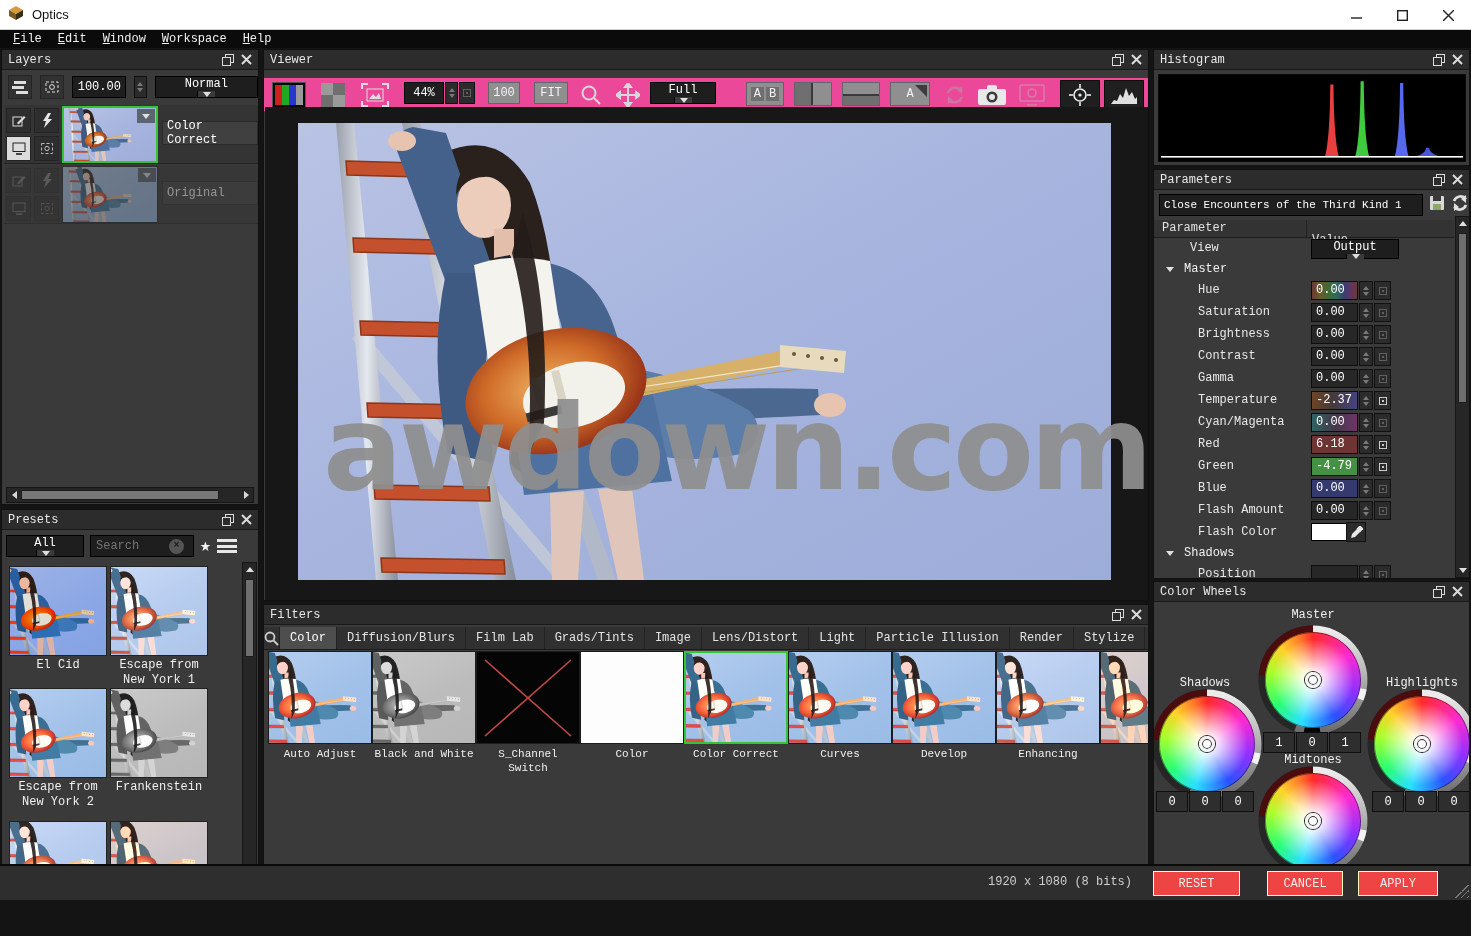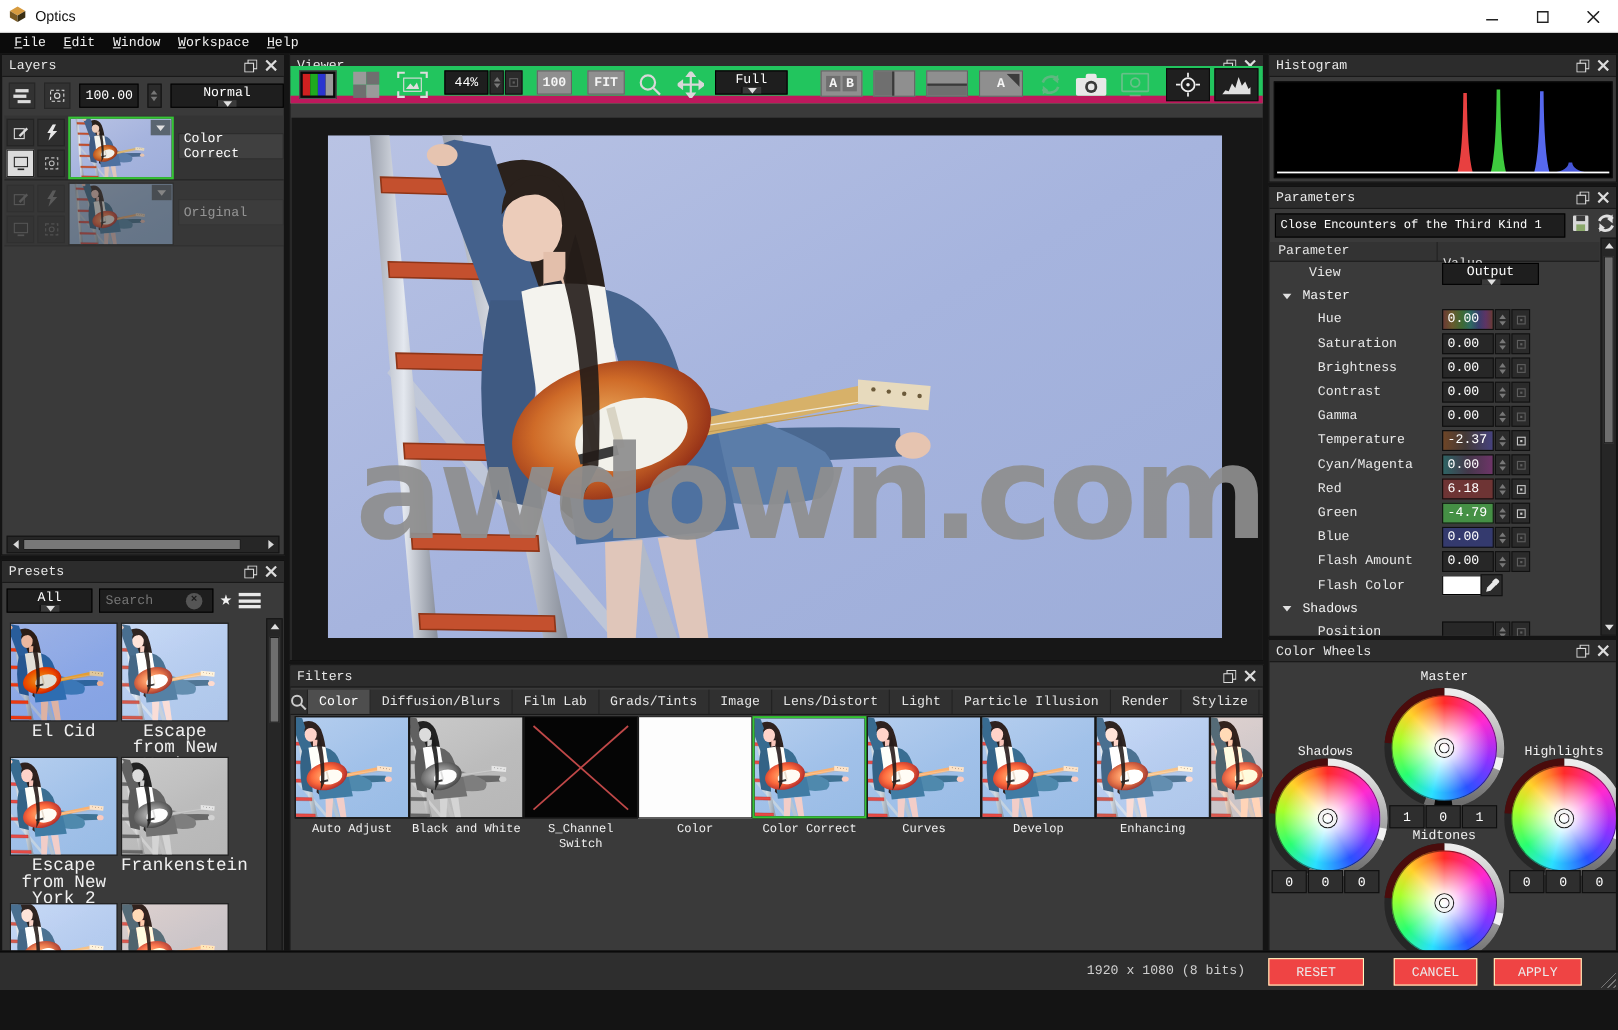--- a/index.html
+++ b/index.html
@@ -69,34 +69,34 @@
   .searchbox input{background:transparent;border:0;outline:none;color:#bbb;width:78px;font:inherit;padding-left:5px;}
   .clear-x{width:15px;height:15px;border-radius:50%;background:#555;color:#222;display:flex;align-items:center;justify-content:center;font-size:10px;line-height:1;}
   .clear-x::before{content:"×";color:#1c1c1c;font-weight:bold;}
   .star-ic{font-size:18px;color:#f2f2f2;line-height:1;}
   .star-ic::before{content:"★";}
   .burger{width:20px;height:14px;display:flex;flex-direction:column;justify-content:space-between;}
   .burger b{height:3px;background:#e8e8e8;display:block;}
   .pcell{position:absolute;width:98px;}
   .pcell .pthumb{width:98px;height:90px;overflow:hidden;border:1px solid #222;}
   .pcell svg.ph{width:100%;height:100%;display:block;}
-  .plab{margin-top:2px;width:100%;text-align:center;font-size:16px;color:#f0f0f0;line-height:15px;}
+  .plab{margin-top:2px;width:100%;text-align:center;font-size:12px;color:#f0f0f0;line-height:15px;}
 
   
   .var-orig{filter:hue-rotate(-14deg) saturate(1.12) brightness(1.05);}
   .var-elcid{filter:hue-rotate(-4deg) saturate(1.7) brightness(.92);}
   .var-pale{filter:hue-rotate(-10deg) saturate(.85) brightness(1.12);}
   .var-bw{filter:grayscale(1) contrast(1.02) brightness(1.04);}
   .var-warm{filter:sepia(.45) saturate(1.5) hue-rotate(-18deg);}
 
   
   #p-viewer{left:263px;top:49px;width:886px;height:552px;}
-  .vtoolbar{position:absolute;left:0;top:10px;width:100%;height:34px;border-bottom:7px solid #be185d;background:#22c55e;}
+  .vtoolbar{position:absolute;left:0;top:28px;width:100%;height:34px;border-bottom:1px solid #be185d;background:#ec4899;}
   .vt{position:absolute;top:4px;display:flex;align-items:center;justify-content:center;}
-  .tbtn-gray{background:#8f8f8f;border:1px solid #646464;color:#f4f4f4;display:flex;align-items:center;justify-content:center;font-weight:bold;}
+  .tbtn-gray{background:#8f8f8f;border:1px solid #646464;color:#f4f4f4;display:flex;align-items:center;justify-content:center;font-weight:normal;}
   .boxbtn{background:#1f1f1f;border:1px solid #0c0c0c;display:flex;align-items:center;justify-content:center;}
   .vcanvas{position:absolute;left:1px;top:57px;width:883px;height:493px;background:#171717;overflow:hidden;}
   .vimage{position:absolute;left:33px;top:16px;width:813px;height:457px;}
   .vimage svg{width:813px;height:457px;display:block;}
   .watermark{position:absolute;left:58px;top:272px;font-family:"DejaVu Sans",sans-serif;font-weight:bold;font-size:118px;letter-spacing:-4px;color:#8f8f8f;opacity:.93;white-space:nowrap;}
 
   
   #p-filters{left:263px;top:604px;width:886px;height:294px;}
   .ftabs{position:absolute;left:0;top:22px;width:100%;height:23px;background:#303030;border-bottom:1px solid #1a1a1a;display:flex;align-items:stretch;}
   .ftab{padding:0 10px;display:flex;align-items:center;border-right:1px solid #222;color:#e4e4e4;white-space:nowrap;}

